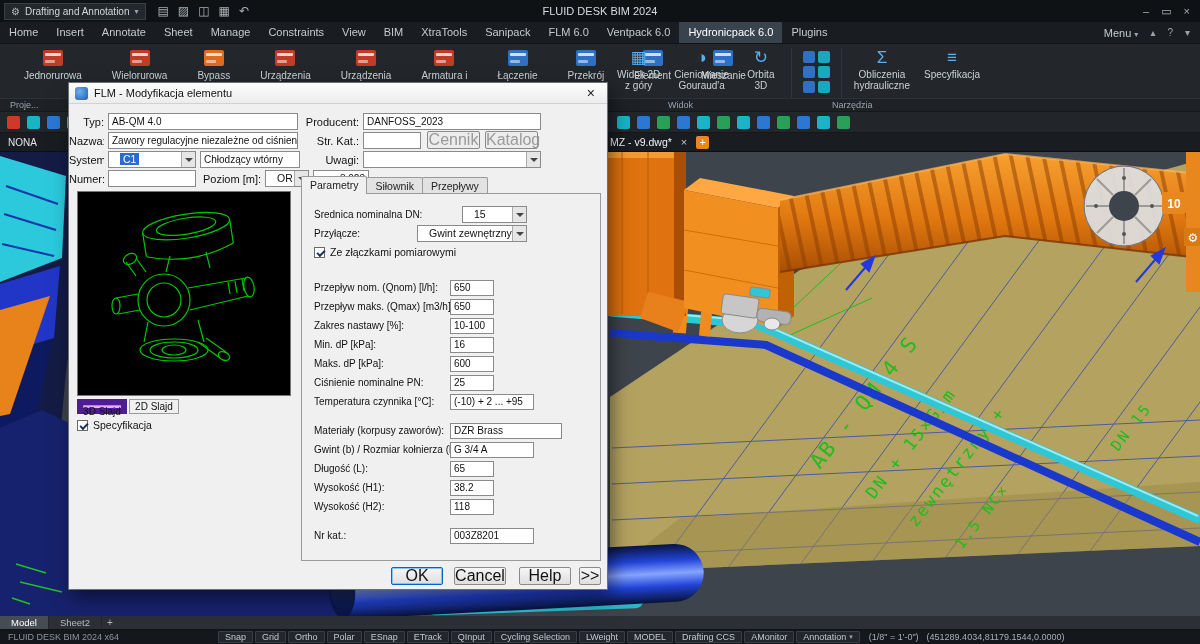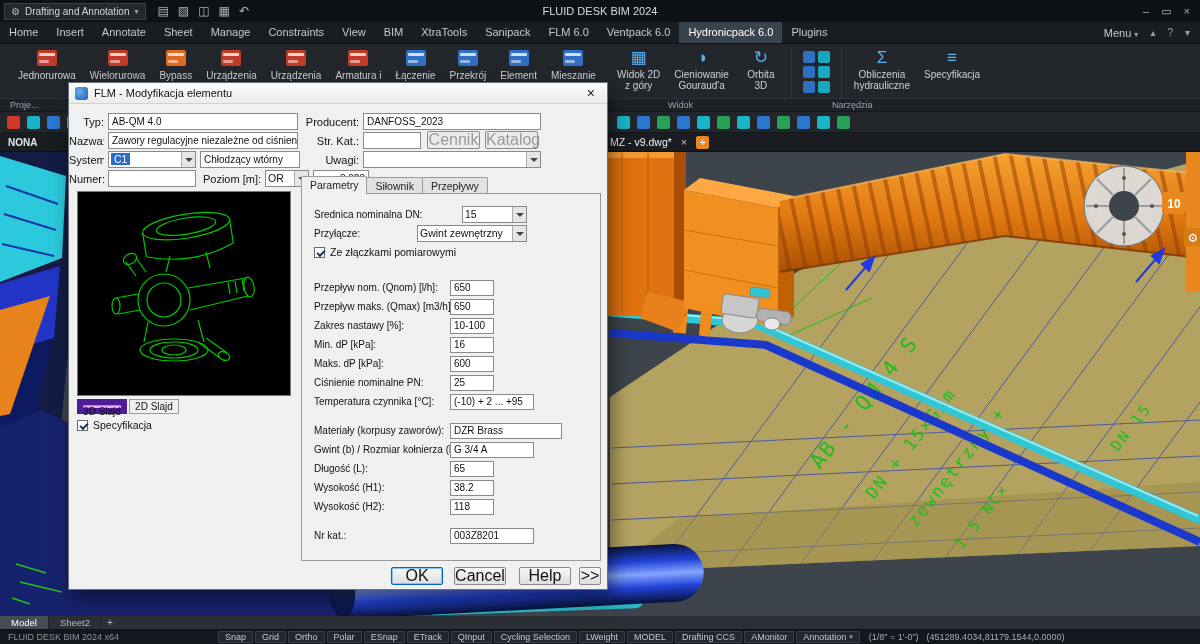--- a/index.html
+++ b/index.html
@@ -23,21 +23,21 @@
   .menubar{position:absolute;top:22px;left:0;width:1200px;height:22px;background:#191d21;
     display:flex;align-items:center;z-index:10;border-bottom:1px solid #101316}
   .mtab{padding:0 9px;line-height:21px;font-size:11px;color:#c5cacf;white-space:nowrap}
   .mtab.active{background:#39434e;color:#fff}
   .menuright{margin-left:auto;display:flex;align-items:center;gap:12px;margin-right:10px;color:#c5cacf;font-size:11px}
   .menuright .mi{font-size:10px;color:#9aa2aa}
 
   
   .ribbon{position:absolute;top:44px;left:0;width:1200px;height:68px;background:#23272c;z-index:9;
     border-bottom:1px solid #15181b}
-  .rleft{position:absolute;left:12px;top:3px;display:flex;gap:2px}
+  .rleft{position:absolute;left:18px;top:3px;display:flex;gap:18px}
   .rbtn{display:flex;flex-direction:column;align-items:center;gap:4px;padding:3px 6px 0 6px;min-width:44px}
   .rbtn span{font-size:10px;color:#ccd1d5;white-space:nowrap}
   .ric{width:20px;height:16px;border-radius:2px;position:relative;background:#2f6fc4}
   .ric::before{content:"";position:absolute;left:2px;right:2px;top:3px;height:3px;background:rgba(255,255,255,.78);border-radius:1px}
   .ric::after{content:"";position:absolute;left:2px;right:8px;bottom:3px;height:3px;background:rgba(255,255,255,.5);border-radius:1px}
   .rbtn.red .ric{background:#c23b28}
   .rbtn.orange .ric{background:#e06a1e}
   .rbtn.blue .ric{background:#2f6fc4}
   .rright{position:absolute;left:612px;top:3px;display:flex;gap:4px;align-items:flex-start}
   .rbtn2{display:flex;flex-direction:column;align-items:center;padding:0 5px;min-width:46px}
@@ -55,21 +55,21 @@
     border-bottom:1px solid #15181b;display:flex;align-items:center;z-index:8}
   .tic{width:13px;height:13px;border-radius:2px;margin-left:7px;background:#2a78d4}
   .tgrp-left .tic:nth-child(1){background:#d03828}
   .tgrp-left .tic:nth-child(2){background:#19b4c8}
   .tgrp-left .tic:nth-child(4){background:#e8871e}
   .tgrp-right{position:absolute;left:610px;display:flex}
   .tgrp-right .tic:nth-child(odd){background:#19b4c8}
   .tgrp-right .tic:nth-child(3n){background:#28a058}
   .docstrip{position:absolute;top:133px;left:0;width:1200px;height:19px;background:#191c20;
     border-bottom:1px solid #0d0f12;display:flex;align-items:center;z-index:8}
-  .docfrag{margin-left:8px;font-size:10px;color:#e2e6ea;font-weight:bold}
+  .docfrag{margin-left:8px;font-size:10px;color:#e2e6ea;font-weight:normal}
   .doctab{position:absolute;left:610px;display:flex;align-items:center;gap:9px}
   .doctab .name{font-size:10.5px;color:#f0f3f5}
   .doctab .x{color:#c0c4c8;font-size:11px}
   .doctab .plus{width:13px;height:13px;border-radius:2px;background:#e8871e;color:#fff;
     font-size:11px;line-height:12px;text-align:center}
 
   
   .viewport{position:absolute;top:152px;left:0;width:1200px;height:464px;z-index:1}
 
   
@@ -78,21 +78,21 @@
   .dtitle{height:21px;background:linear-gradient(#fdfdfd,#ececec);border-bottom:1px solid #d2d2d2;
     display:flex;align-items:center;padding:0 6px;gap:6px}
   .dicon{width:13px;height:13px;border-radius:3px;background:radial-gradient(circle at 35% 35%,#6db0f0,#1a5cb0)}
   .dtitle .t{font-size:11px;color:#111}
   .dclose{margin-left:auto;font-size:14px;color:#222;padding:0 6px;line-height:18px}
   .dlabel{position:absolute;font-size:11px;color:#111;text-align:right;white-space:nowrap;overflow:hidden}
   .dinput{position:absolute;height:17px;border:1px solid #8a8a8a;background:#fff;font-size:10px;
     padding:0 3px;line-height:15px;white-space:nowrap;overflow:hidden}
   .dinput.right{text-align:right}
   .dcombo{position:absolute;height:17px;border:1px solid #8a8a8a;background:#fff;font-size:10.5px;
-    padding:0 16px 0 2px;line-height:15px;white-space:nowrap;overflow:hidden}
+    padding:0 16px 0 11px;line-height:15px;white-space:nowrap;overflow:hidden}
   .dcombo .arr{position:absolute;right:0;top:0;bottom:0;width:14px;background:#e6e6e6;
     border-left:1px solid #ababab;display:flex;align-items:center;justify-content:center}
   .dcombo .arr::after{content:"";border:4px solid transparent;border-top-color:#444;margin-top:4px}
   .hl{background:#2a6bce;color:#fff;padding:0 3px}
   .dbtn{position:absolute;height:18px;background:linear-gradient(#f6f6f6,#dedede);border:1px solid #8a8a8a;
     font-size:16px;text-align:center;line-height:16px;border-radius:2px;color:#111}
   .dbtn.disabled{color:#9a9a9a;background:#ececec}
   .dbtn.focus{border:1px solid #0066cc;box-shadow:inset 0 0 0 1px #8cc0ee}
   .preview{position:absolute;left:8px;top:108px;width:214px;height:205px;background:#000;border:1px solid #777}
   .slidebtn{position:absolute;top:316px;height:15px;font-size:10px;text-align:center;line-height:13px;

